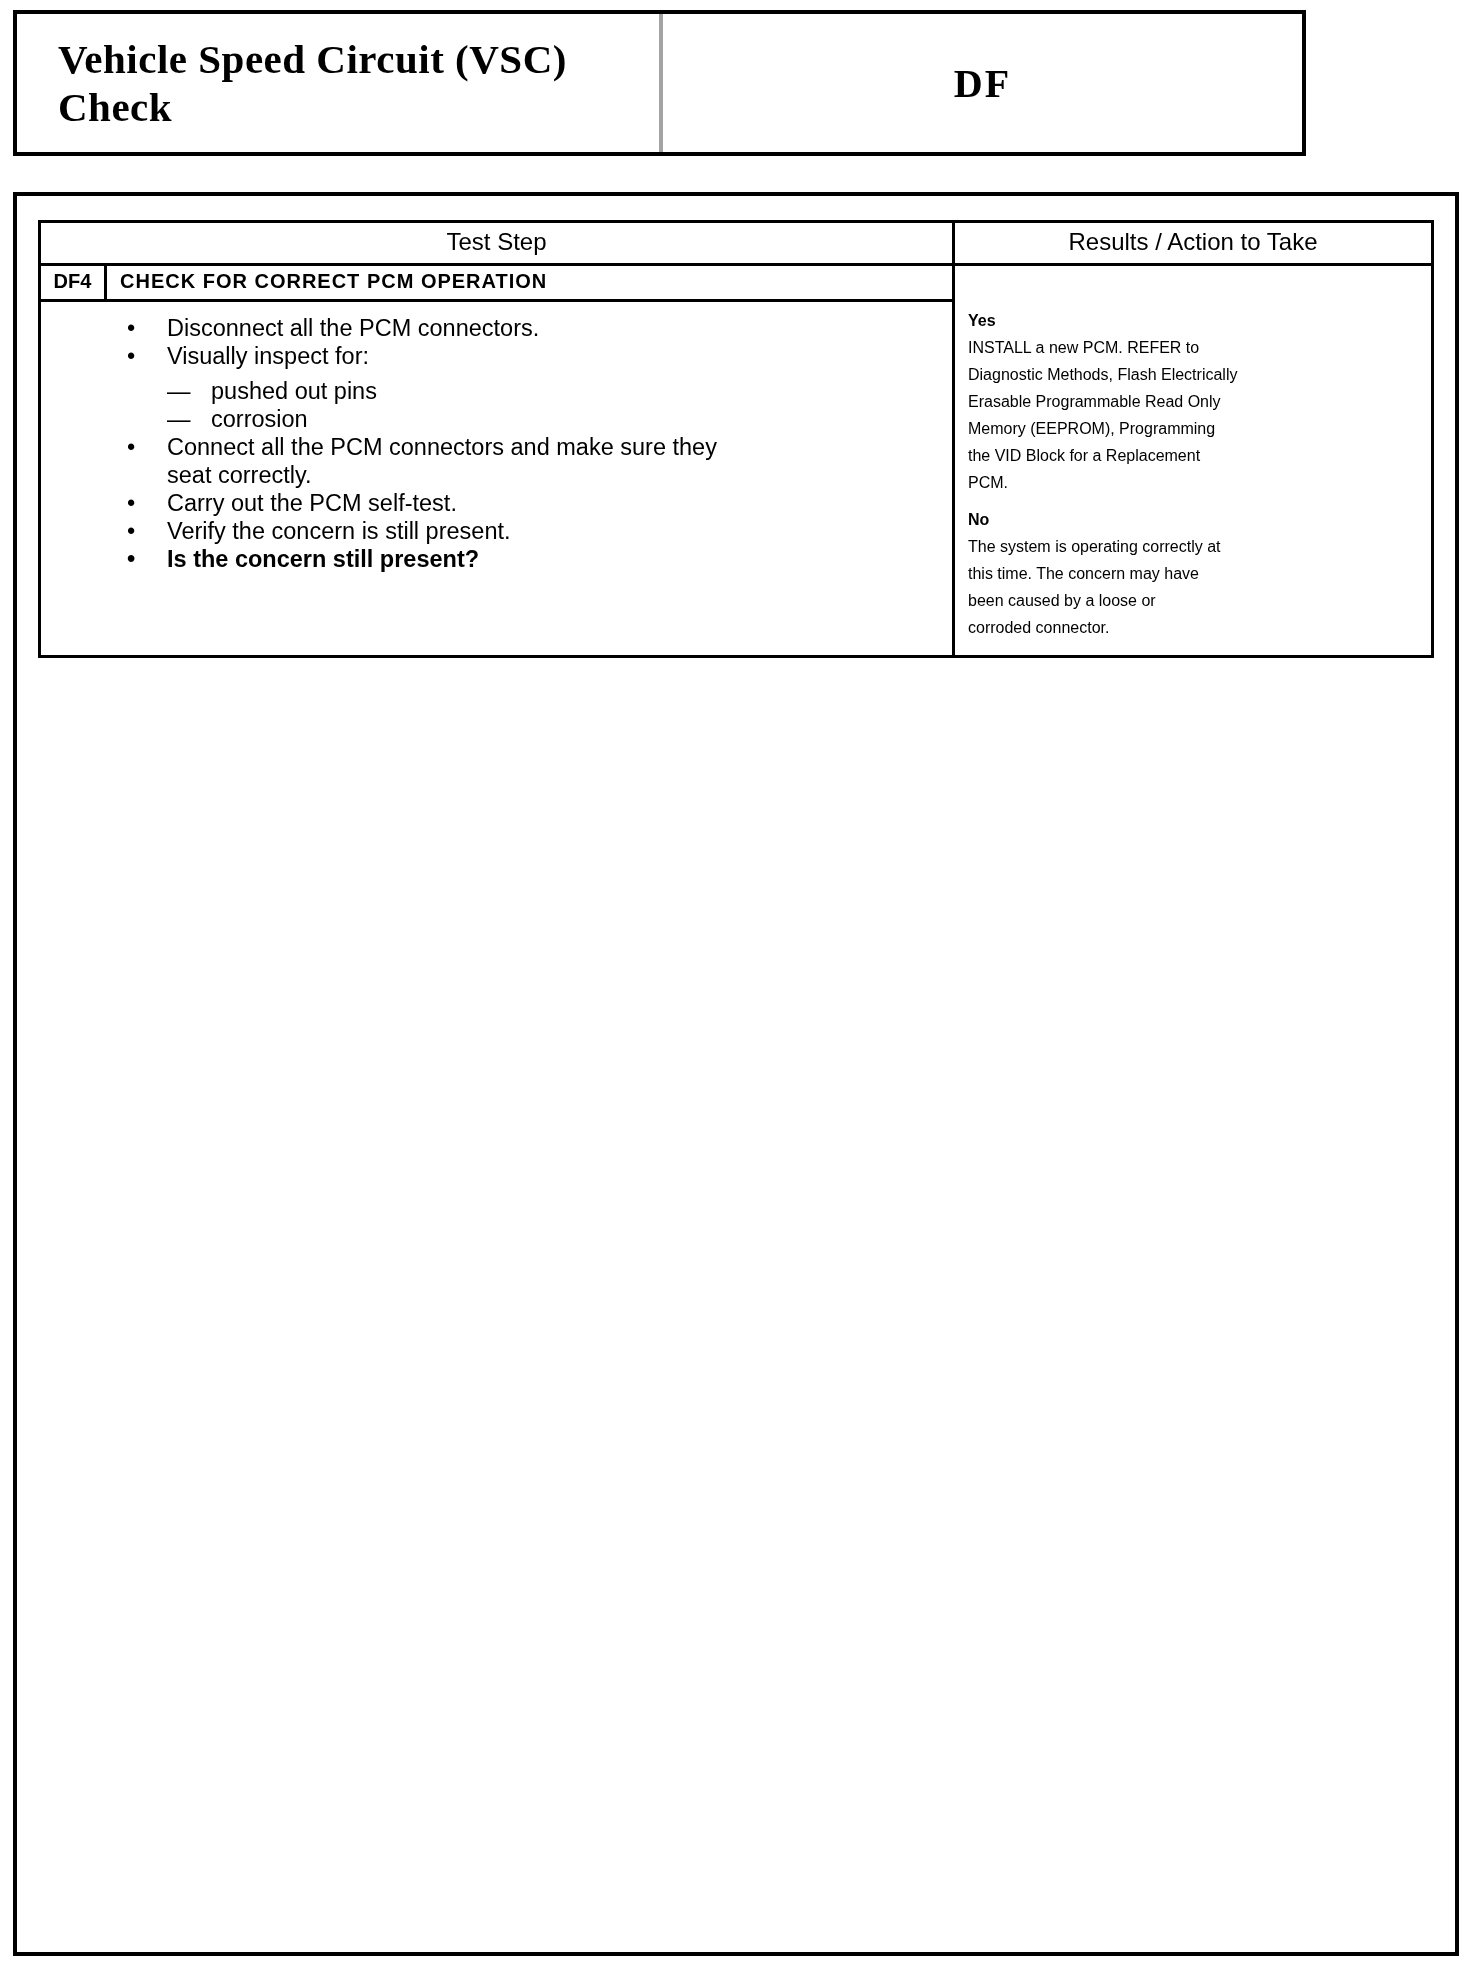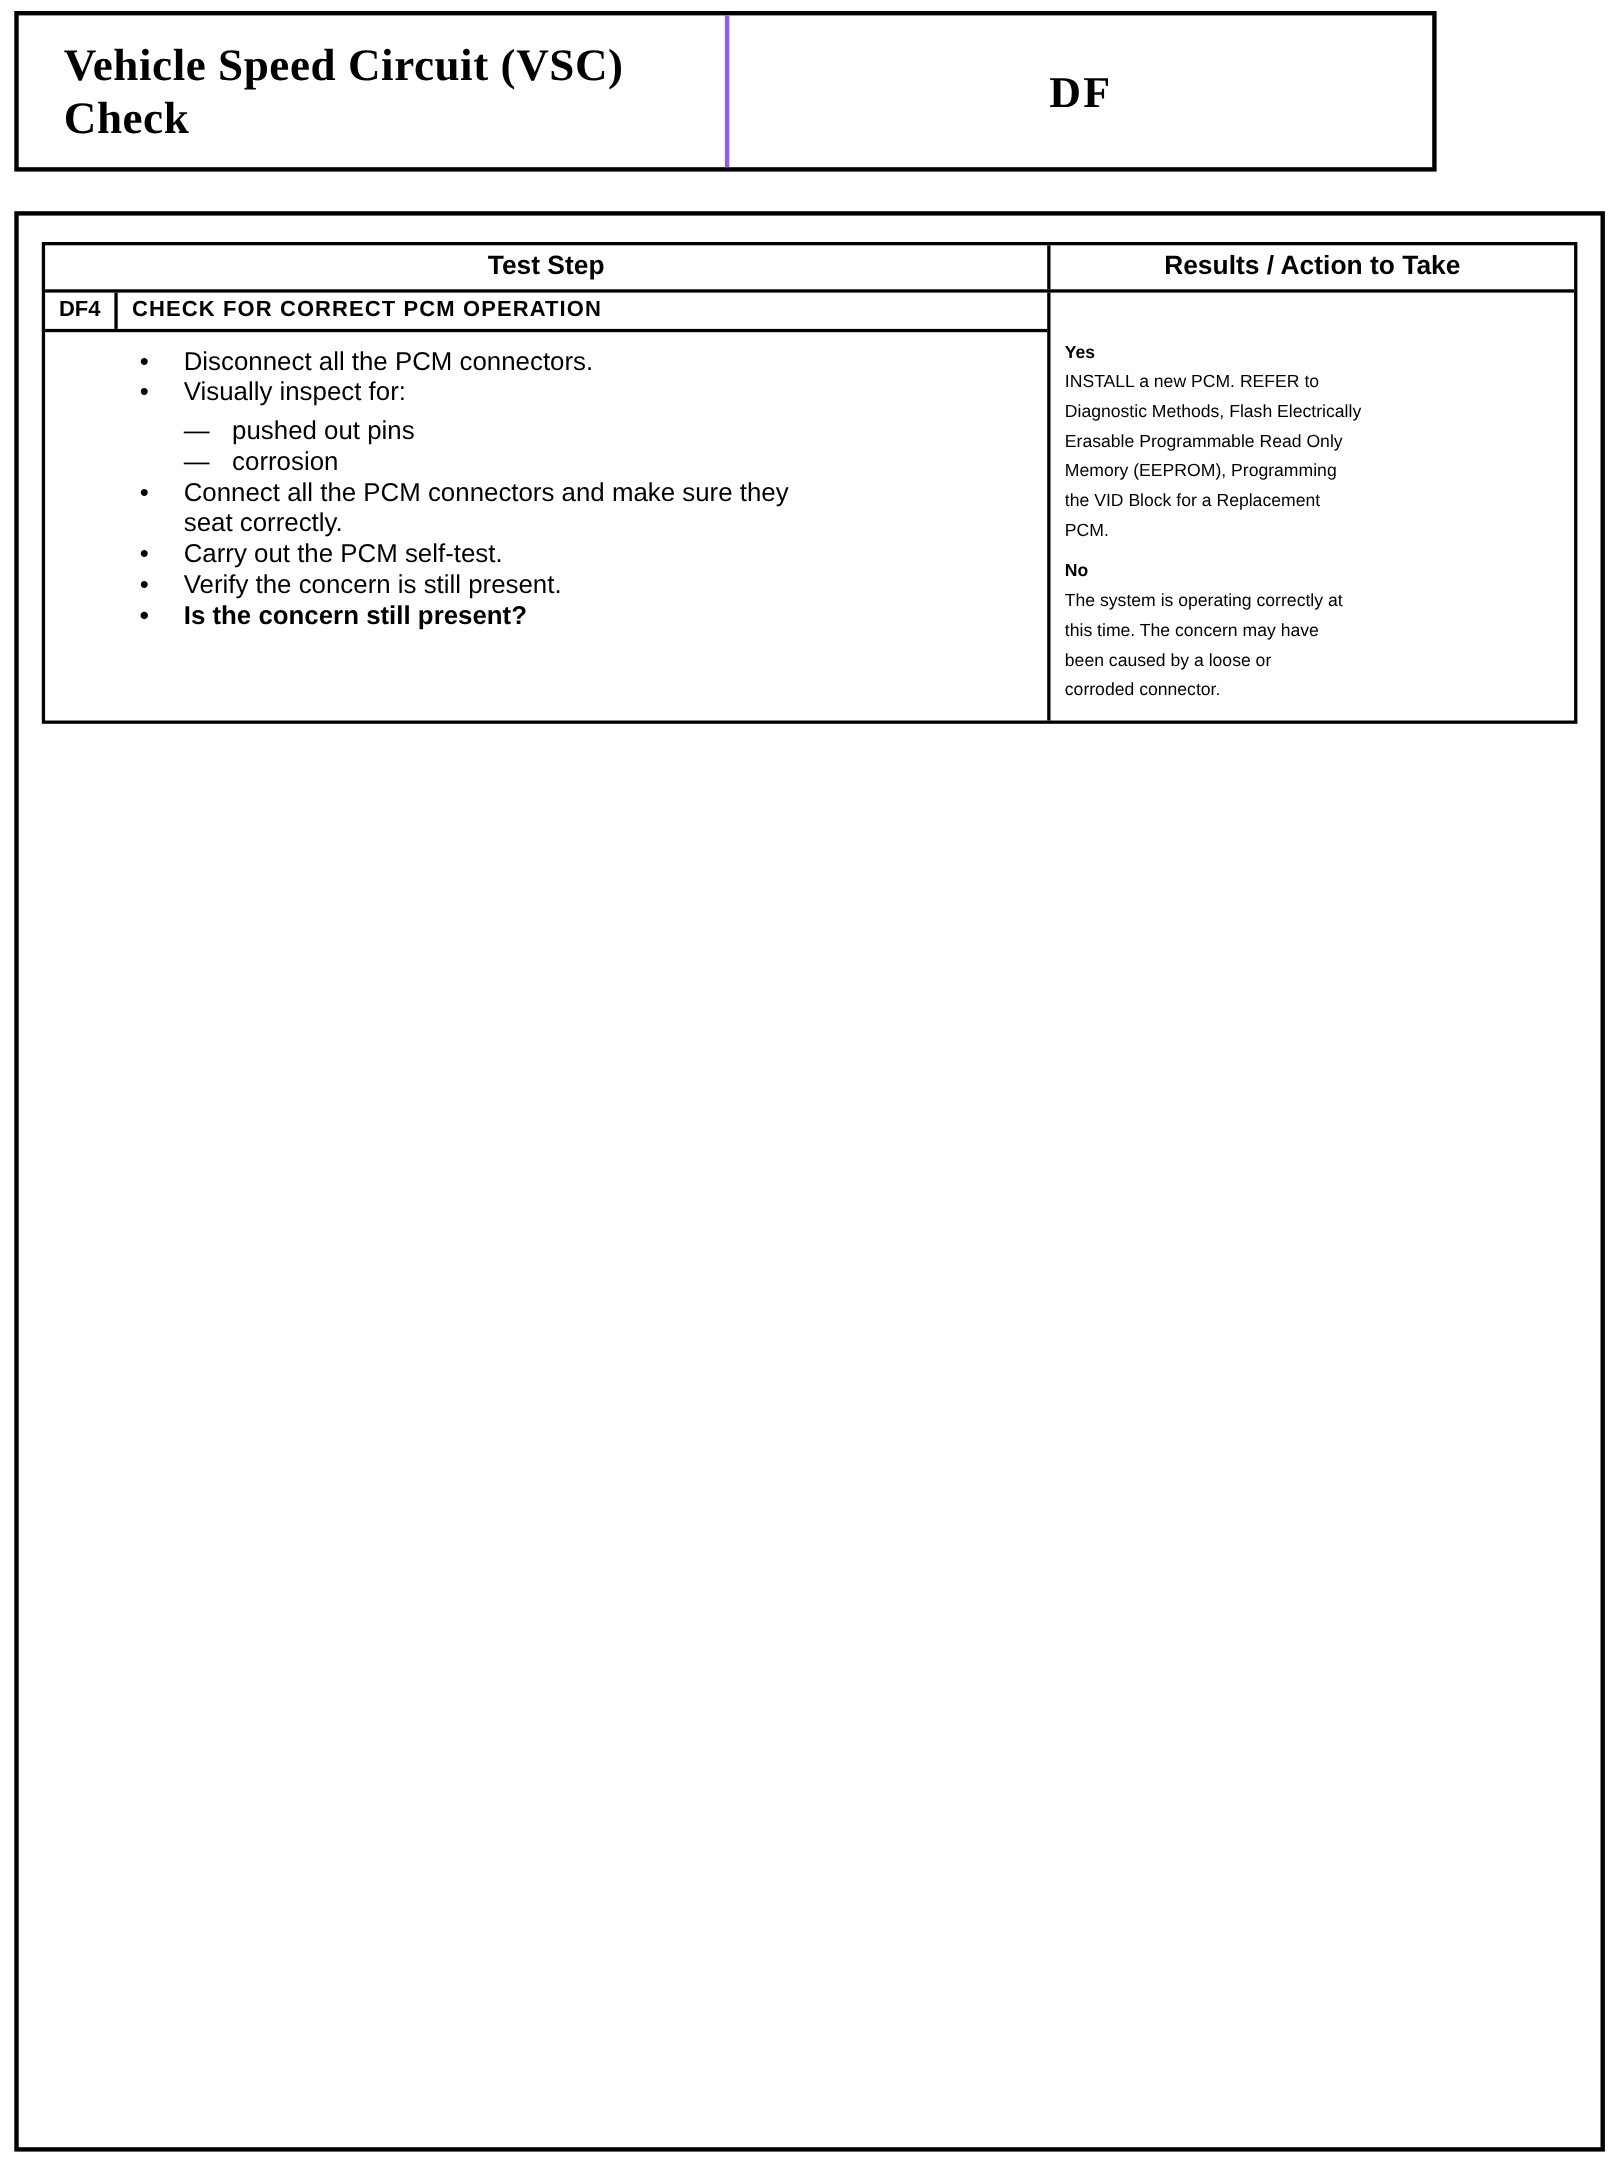--- a/index.html
+++ b/index.html
@@ -14,40 +14,40 @@
   .header-box {
     position:absolute; left:13px; top:10px; width:1293px; height:146px;
     border:4px solid #000; display:flex; background:#fff;
   }
   .header-left { flex:1; display:flex; align-items:center; padding-left:41px; }
   .header-title {
     font-family:"Liberation Serif", serif; font-weight:700;
     font-size:41px; letter-spacing:0.5px;
   }
   .header-right {
-    width:643px; border-left:4px solid #8b5cf6;
+    width:643px; border-left:4px solid #a3a3a3;
     display:flex; align-items:center; justify-content:center;
   }
   .header-code {
     font-family:"Liberation Serif", serif; font-weight:700;
     font-size:40px; letter-spacing:2px;
   }
 
   
   .content-box {
     position:absolute; left:13px; top:192px; width:1446px; height:1764px;
     border:4px solid #000; background:#fff;
   }
 
   
   .ptable {
     position:absolute; left:21px; top:24px; width:1396px;
     border:3px solid #000; background:#fff;
   }
-  .thead { display:flex; border-bottom:3px solid #000; font-weight:700; font-size:24px; }
+  .thead { display:flex; border-bottom:3px solid #000; font-weight:400; font-size:24px; }
   .th-left  { flex:1; text-align:center; padding:5px 0 7px; }
   .th-right { width:479px; border-left:3px solid #000; text-align:center; padding:5px 0 7px; }
 
   .tbody { display:flex; align-items:stretch; }
   .tb-left { flex:1; }
   .tb-right {
     width:479px; border-left:3px solid #000;
     padding:41px 8px 14px 13px;
     font-size:16px; line-height:27px;
   }

